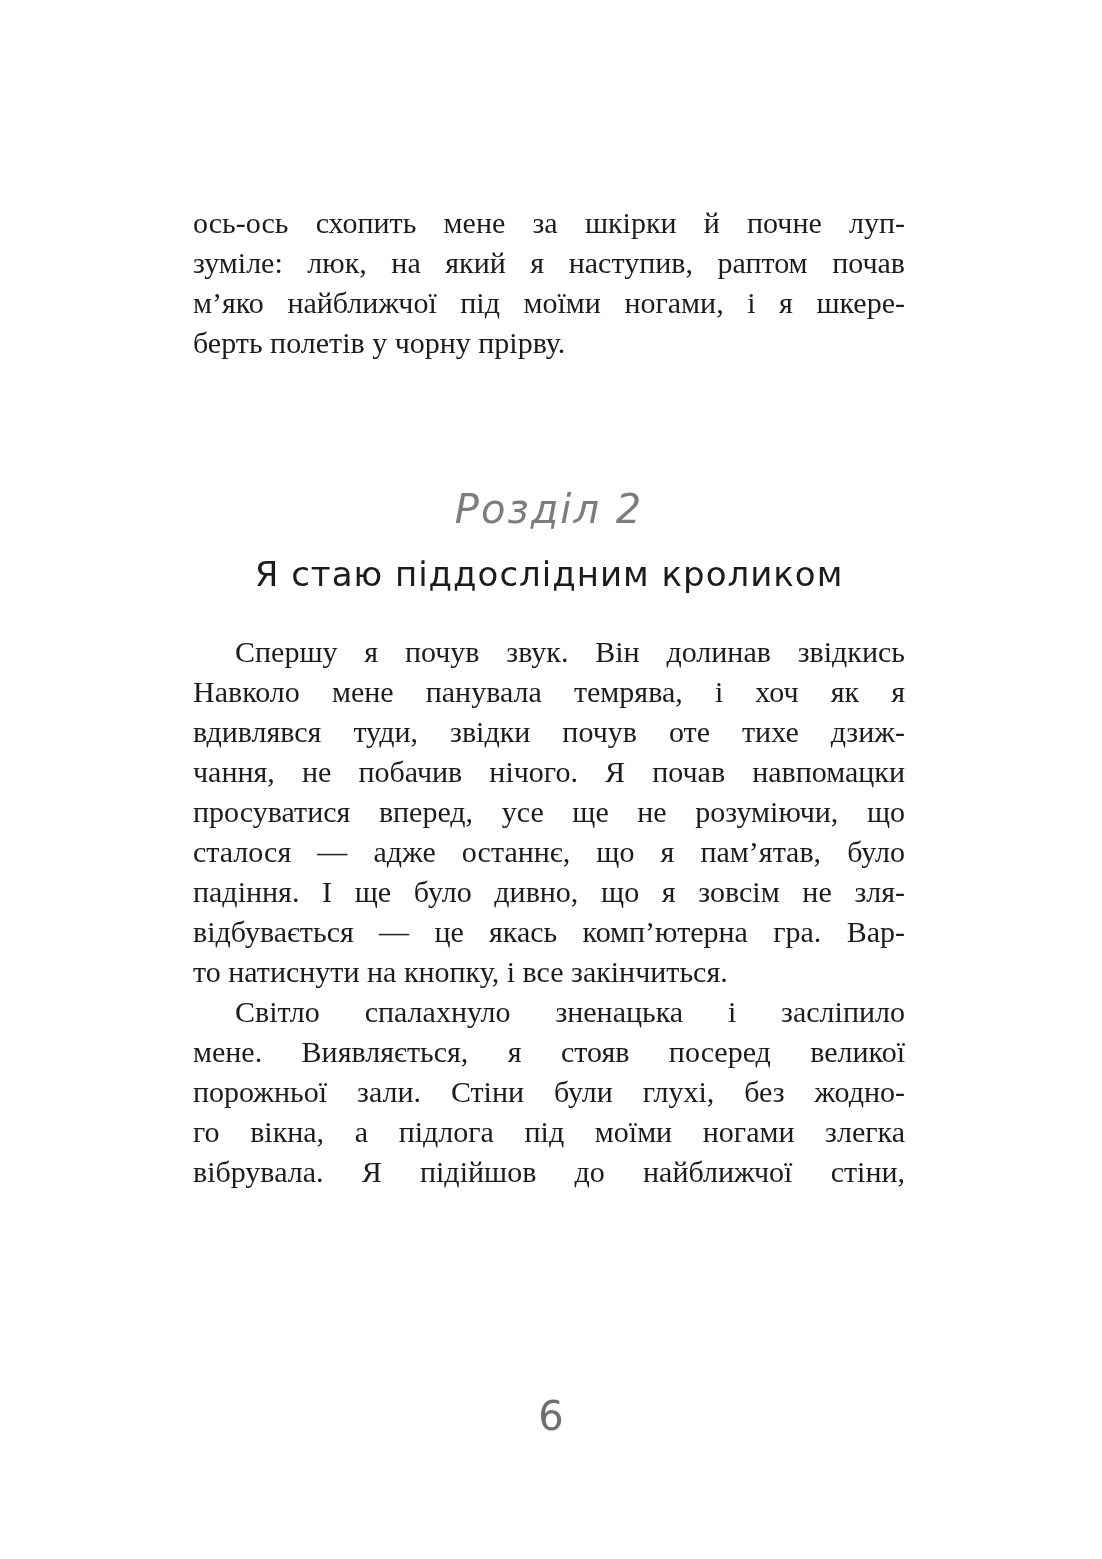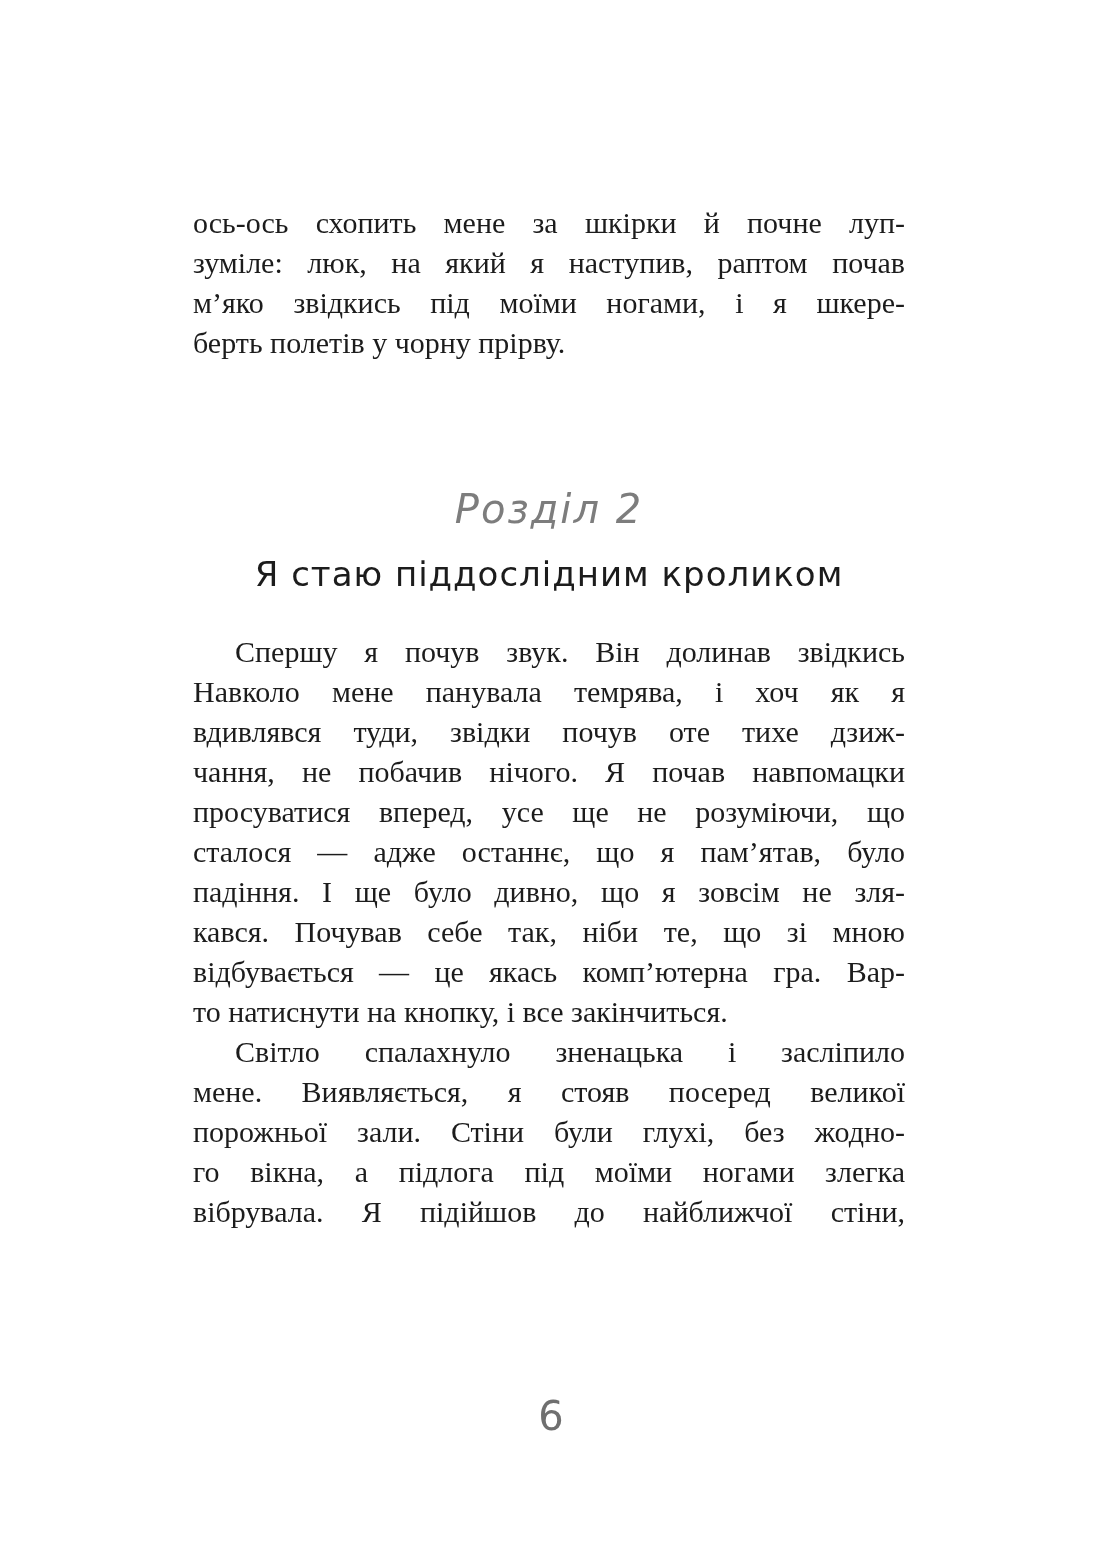--- a/index.html
+++ b/index.html
@@ -71,38 +71,37 @@
 </style>
 </head>
 <body>
 
 <div class="page">
   <div class="text-block">
 
     <div id="para-before">
         <div class="line">ось-ось схопить мене за шкірки й почне луп-</div>
         <div class="line">зуміле: люк, на який я наступив, раптом почав</div>
-        <div class="line">м’яко звідкись під моїми ногами, і я шкере-</div>
+        <div class="line">м’яко найближчої під моїми ногами, і я шкере-</div>
         <div class="line last">берть полетів у чорну прірву.</div>
       </div>
 
     <div class="chapter-head">
       <div class="chapter-label">Розділ 2</div>
       <div class="chapter-title">Я стаю піддослідним кроликом</div>
     </div>
 
     <div id="paras-after" class="para-after-heading">
         <div class="line indent">Спершу я почув звук. Він долинав звідкись</div>
         <div class="line">Навколо мене панувала темрява, і хоч як я</div>
         <div class="line">вдивлявся туди, звідки почув оте тихе дзиж-</div>
         <div class="line">чання, не побачив нічого. Я почав навпомацки</div>
         <div class="line">просуватися вперед, усе ще не розуміючи, що</div>
         <div class="line">сталося — адже останнє, що я пам’ятав, було</div>
         <div class="line">падіння. І ще було дивно, що я зовсім не зля-</div>
-        <div class="line">кався. Почував себе так, ніби те, що зі мною</div>
         <div class="line">відбувається — це якась комп’ютерна гра. Вар-</div>
         <div class="line last">то натиснути на кнопку, і все закінчиться.</div>
         <div class="line indent">Світло спалахнуло зненацька і засліпило</div>
         <div class="line">мене. Виявляється, я стояв посеред великої</div>
         <div class="line">порожньої зали. Стіни були глухі, без жодно-</div>
         <div class="line">го вікна, а підлога під моїми ногами злегка</div>
         <div class="line">вібрувала. Я підійшов до найближчої стіни,</div>
       </div>
 
   </div>

